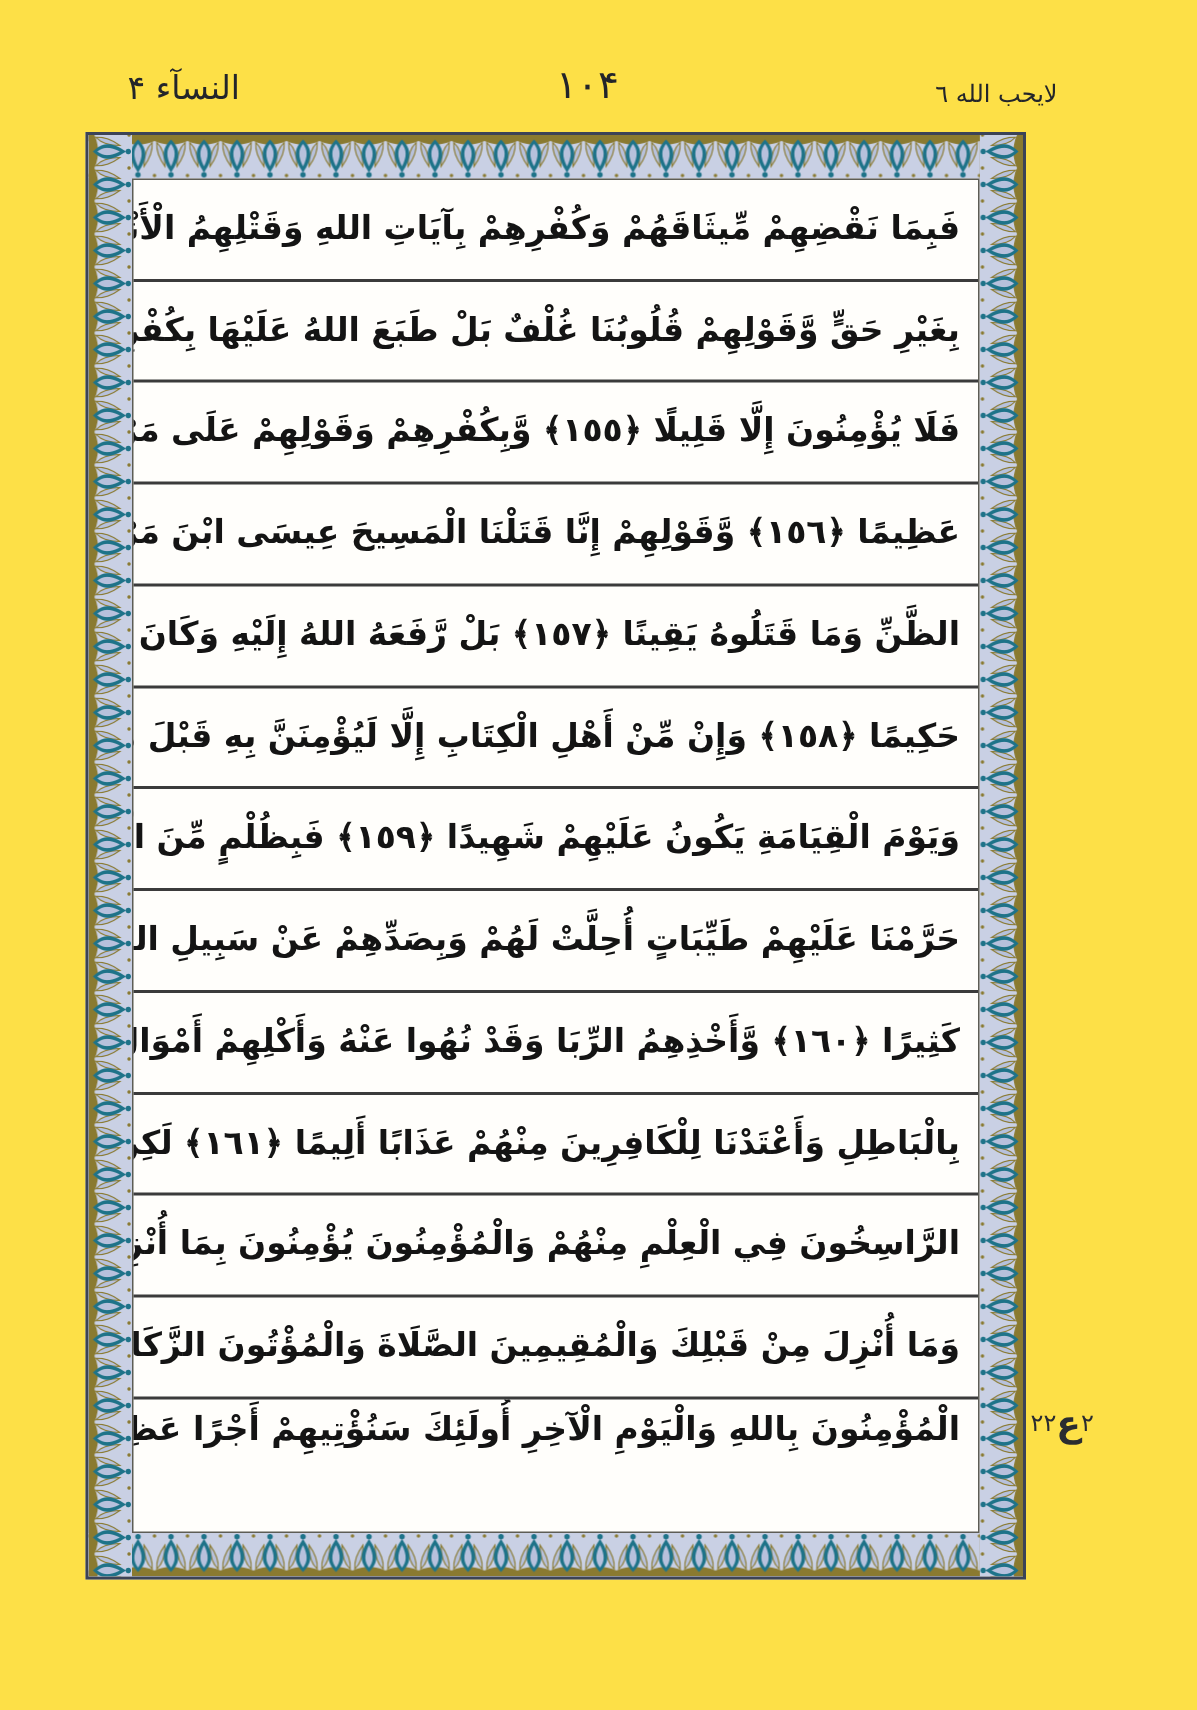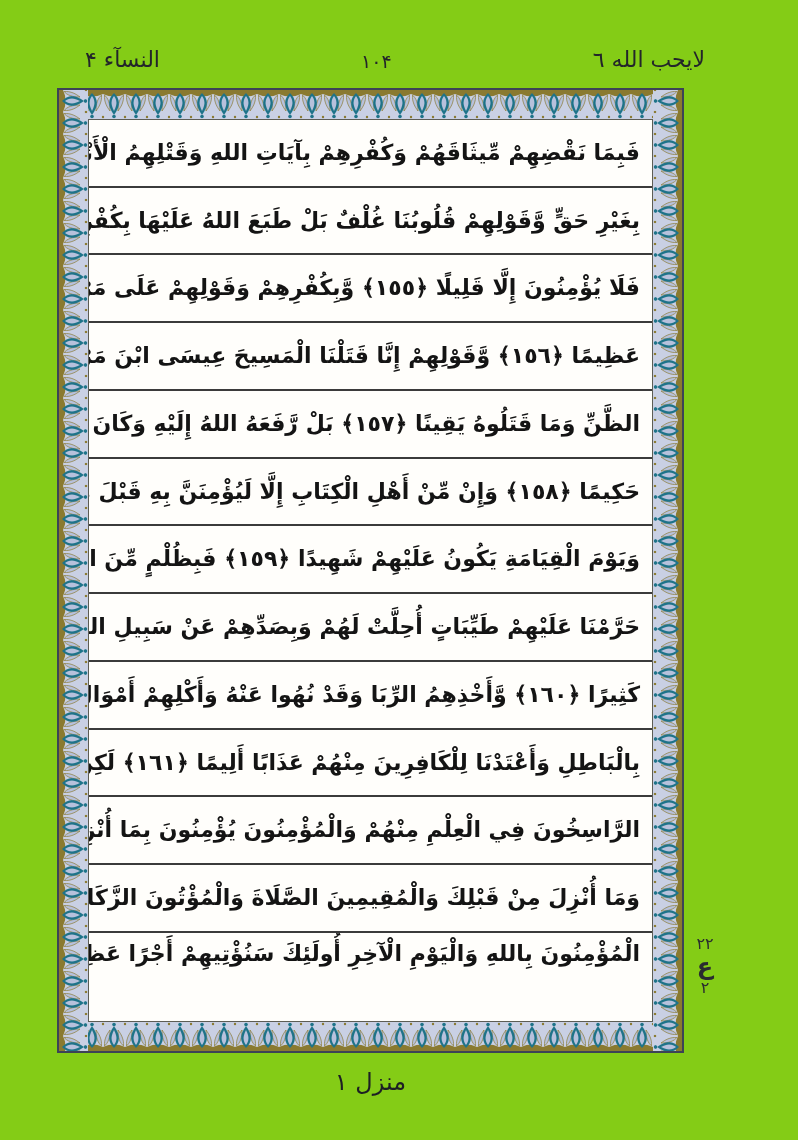--- a/index.html
+++ b/index.html
@@ -1,26 +1,26 @@
 <!DOCTYPE html>
 <html lang="ar"><head>
 <meta charset="utf-8">
 <style>
   * { margin:0; padding:0; box-sizing:border-box; }
   html,body { width:798px; height:1140px; background:#ffffff; overflow:hidden;
               font-family:"DejaVu Sans", sans-serif; }
-  .page { position:relative; width:798px; height:1140px; background:#84cc16; }
+  .page { position:relative; width:798px; height:1140px; background:#fde047; }
 
   
   .header { position:absolute; left:57px; top:30px; width:648px; height:42px;
             display:flex; justify-content:space-between; align-items:flex-end;
             direction:ltr; color:#23252a; }
   .header .h-left   { font-size:22px; padding-left:28px; }
-  .header .h-center { font-size:19px; letter-spacing:1px; }
-  .header .h-right  { font-size:22px; }
+  .header .h-center { font-size:26px; letter-spacing:1px; }
+  .header .h-right  { font-size:16px; }
 
   
   .frame { position:absolute; left:57px; top:88px; width:627px; height:965px;
            background:#c9d0e4; border:2px solid #3c4356; }
   .band { position:absolute; display:block; }
   .band-top    { left:0; right:0; top:0;    height:29px; }
   .band-bottom { left:0; right:0; bottom:0; height:29px; }
   .band-left   { top:0; bottom:0; left:0;   width:29px; }
   .band-right  { top:0; bottom:0; right:0;  width:29px; }
   .band svg { width:100%; height:100%; display:block; }
@@ -32,21 +32,21 @@
   .row { flex:1 1 0; display:flex; align-items:center; overflow:hidden; }
   .row:not(.last) { border-bottom:2px solid #3b3b3b; }
   .row.last { flex:1.25 1 0; align-items:flex-start; padding-top:6px; }
   .line-text { display:block; width:100%; direction:rtl; unicode-bidi:embed;
                text-align:justify; text-align-last:justify;
                font-weight:bold; font-size:22px; line-height:1.35;
                color:#141414; padding:0 12px; white-space:nowrap; }
 
   
   .ruku { position:absolute; left:687px; top:936px; width:36px;
-          display:flex; flex-direction:column; align-items:center;
+          display:flex; align-items:center;
           color:#2a2c30; line-height:1.05; }
   .ruku .r-top    { font-size:16px; }
   .ruku .r-ain    { font-size:24px; font-weight:bold; margin:1px 0; }
   .ruku .r-bottom { font-size:16px; }
 
   
   .footer { position:absolute; left:57px; top:1068px; width:627px;
             text-align:center; font-size:24px; color:#1d1f24; }
 </style>
 </head>
@@ -180,15 +180,14 @@
         </div>
     </div>
   </div>
 
   <div class="ruku">
     <span class="r-top">۲۲</span>
     <span class="r-ain">ع</span>
     <span class="r-bottom">۲</span>
   </div>
 
-  <div class="footer">منزل ١</div>
 
 </div>
 
 </body></html>

